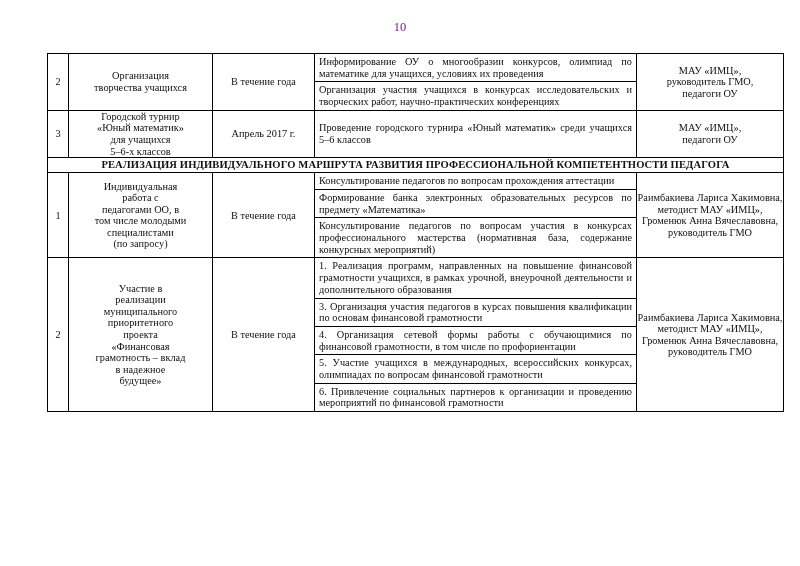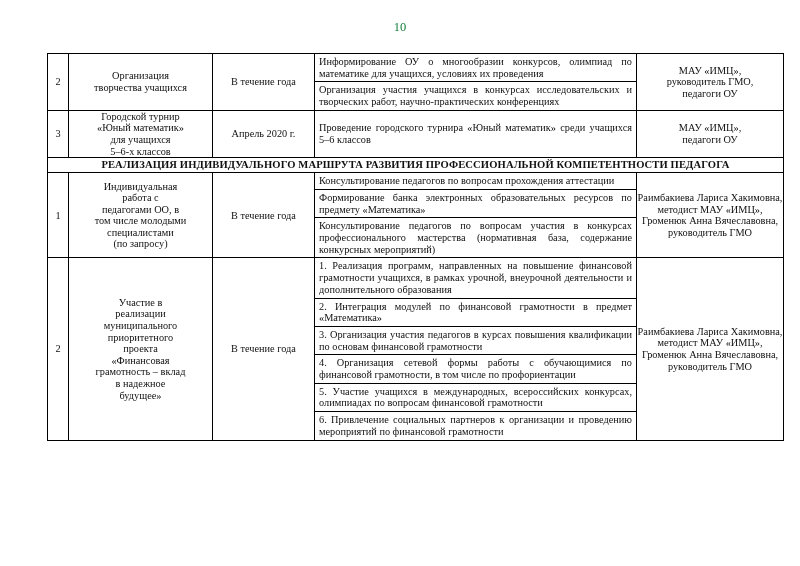--- a/index.html
+++ b/index.html
@@ -21,21 +21,21 @@
     background: #ffffff;
   }
   .page-number {
     position: absolute;
     top: 20px;
     left: 0;
     width: 800px;
     text-align: center;
     font-size: 12.5px;
     line-height: 14px;
-    color: #15803d;
+    color: #701a75;
   }
   .doc-table {
     position: absolute;
     left: 47px;
     top: 53px;
     width: 736px;
     border-collapse: collapse;
     table-layout: fixed;
     font-size: 10.3px;
     line-height: 11.6px;
@@ -133,21 +133,21 @@
 руководитель ГМО,
 педагоги ОУ</td>
       </tr>
 
       <tr>
         <td class="num-cell">3</td>
         <td class="cell-pad c-center nowrap-block">Городской турнир
 «Юный математик»
 для учащихся
 5–6-х классов</td>
-        <td class="cell-pad c-center">Апрель 2020 г.</td>
+        <td class="cell-pad c-center">Апрель 2017 г.</td>
         <td>
           <table class="sub">
             <tbody>
               <tr>
                   <td class="c-left">Проведение городского турнира «Юный математик» среди учащихся 5–6 классов</td>
                 </tr>
             </tbody>
           </table>
         </td>
         <td class="cell-pad c-center nowrap-block">МАУ «ИМЦ»,
@@ -200,23 +200,20 @@
 в надежное
 будущее»</td>
         <td class="cell-pad c-center">В течение года</td>
         <td>
           <table class="sub">
             <tbody>
               <tr>
                   <td>1. Реализация программ, направленных на повышение финансовой грамотности учащихся, в рамках урочной, внеурочной деятельности и дополнительного образования</td>
                 </tr>
               <tr>
-                  <td>2. Интеграция модулей по финансовой грамотности в предмет «Математика»</td>
-                </tr>
-              <tr>
                   <td>3. Организация участия педагогов в курсах повышения квалификации по основам финансовой грамотности</td>
                 </tr>
               <tr>
                   <td>4. Организация сетевой формы работы с обучающимися по финансовой грамотности, в том числе по профориентации</td>
                 </tr>
               <tr>
                   <td>5. Участие учащихся в международных, всероссийских конкурсах, олимпиадах по вопросам финансовой грамотности</td>
                 </tr>
               <tr>
                   <td>6. Привлечение социальных партнеров к организации и проведению мероприятий по финансовой грамотности</td>

